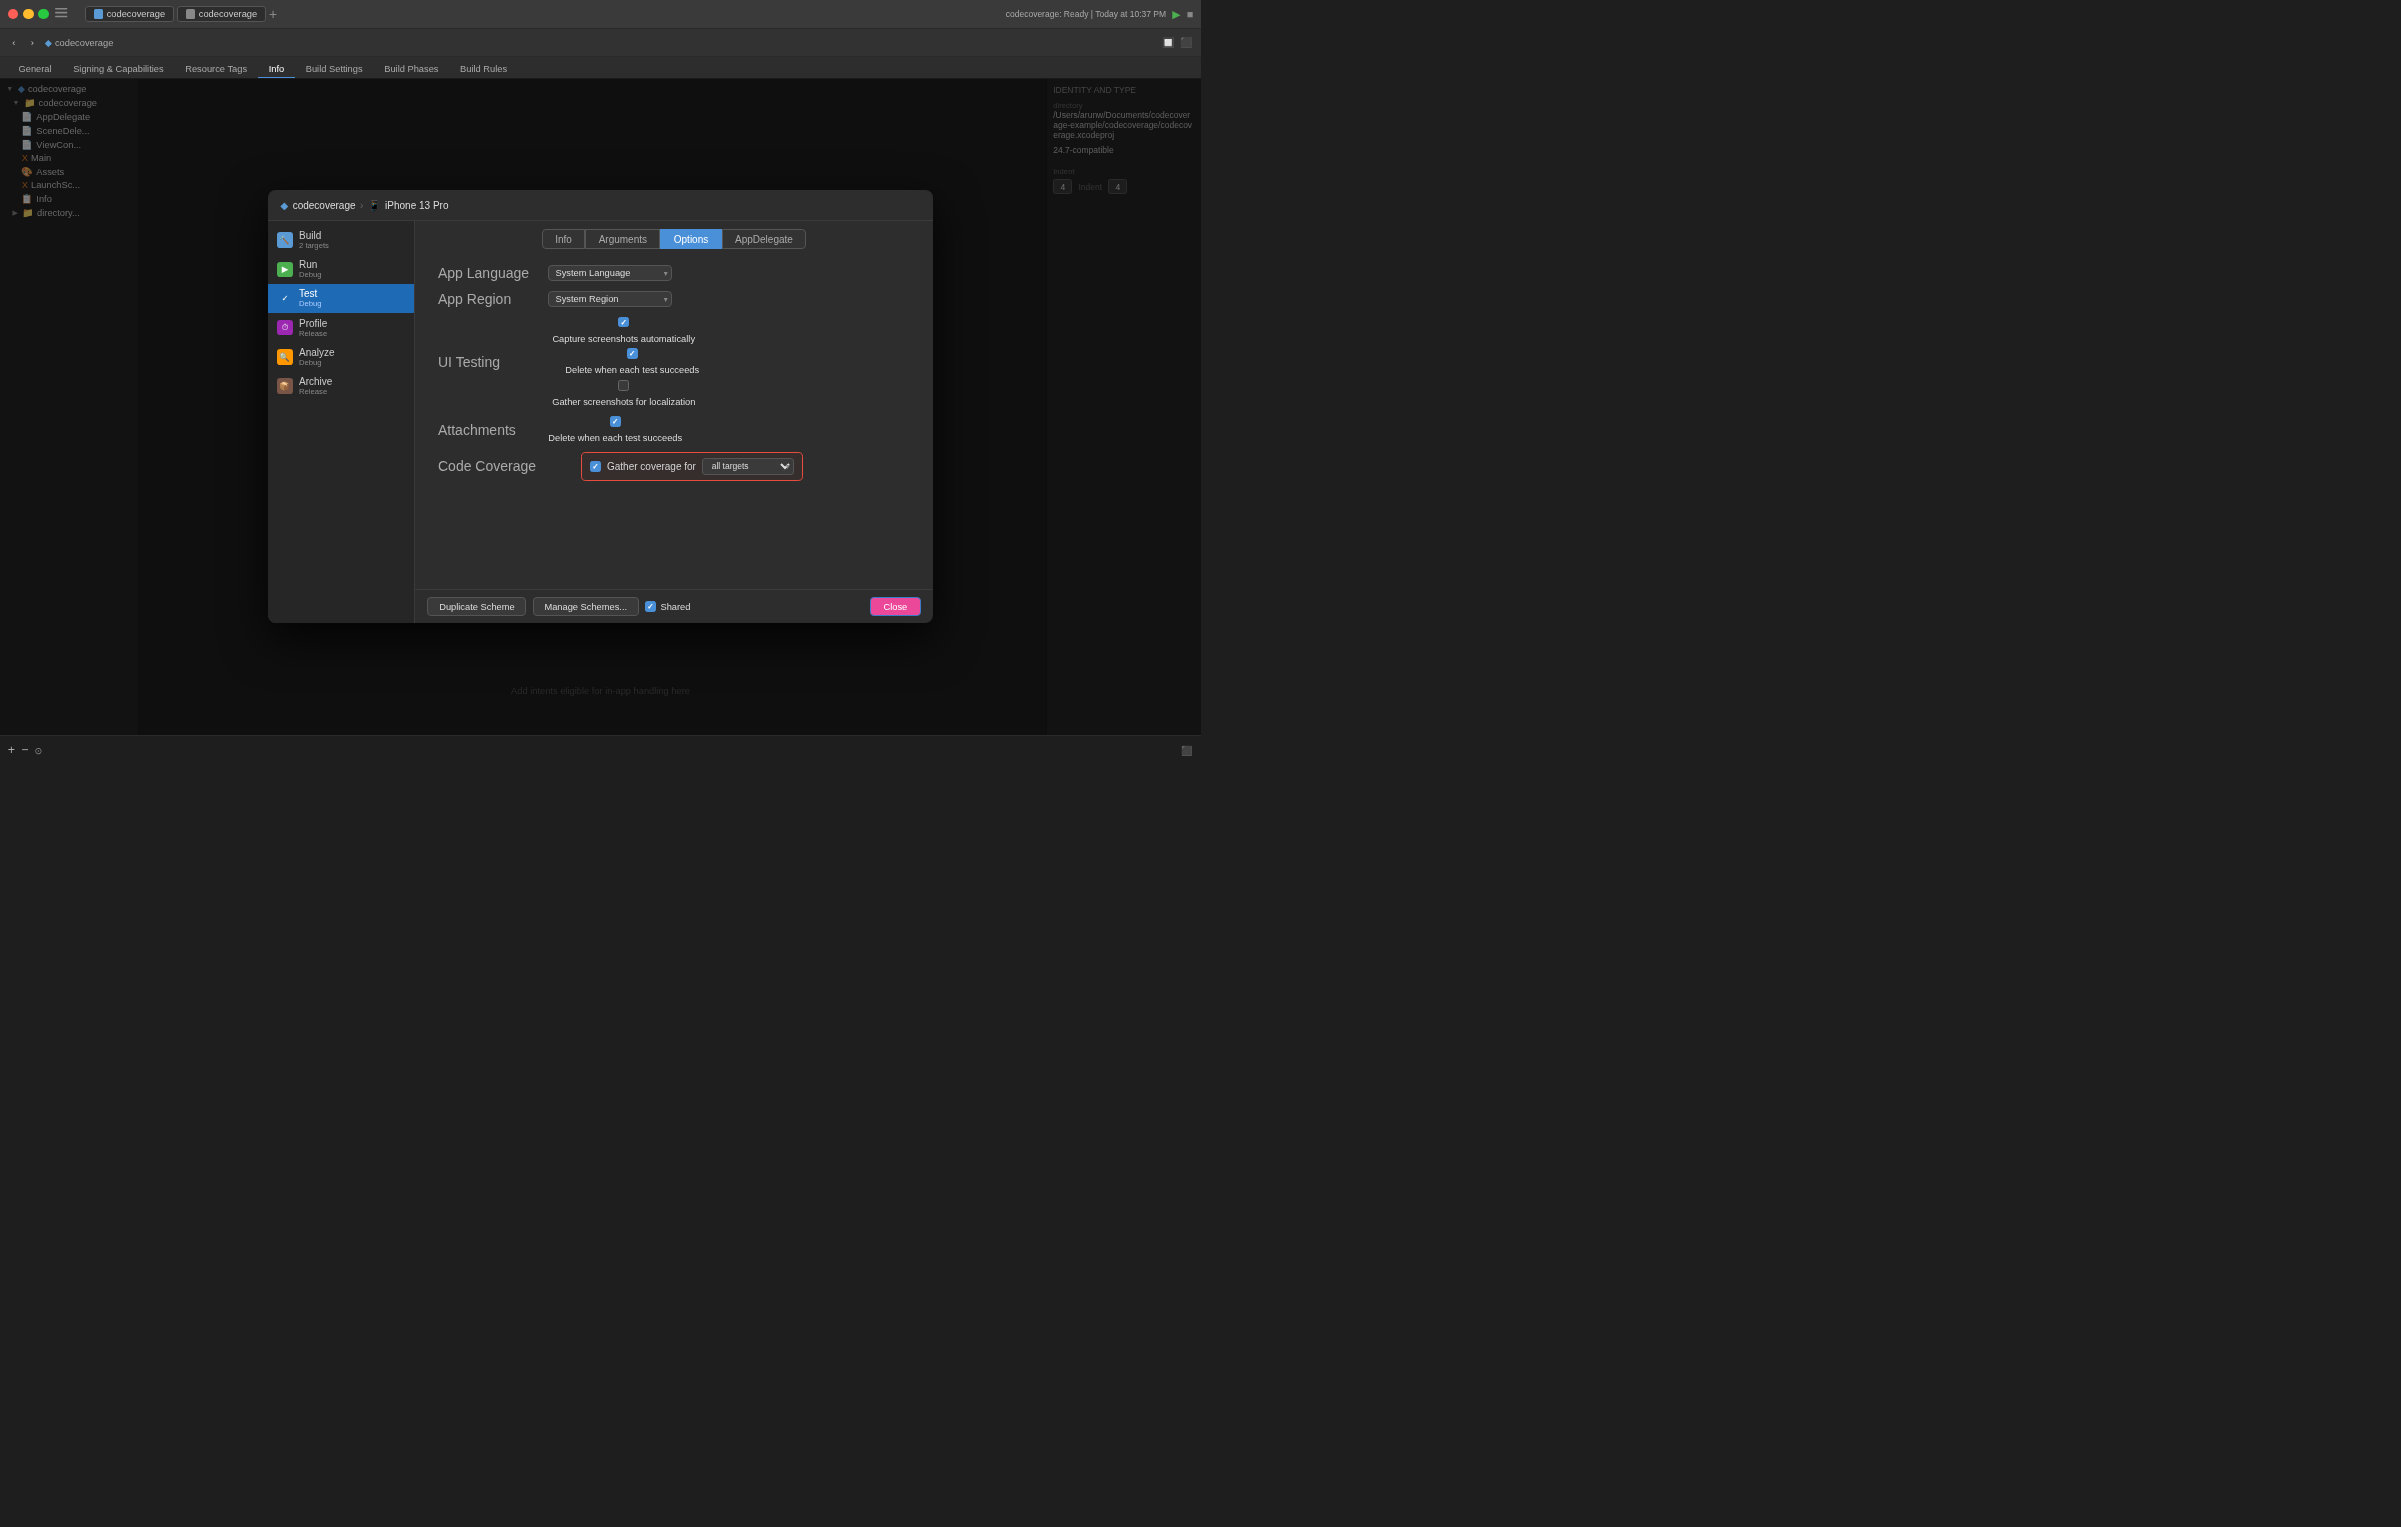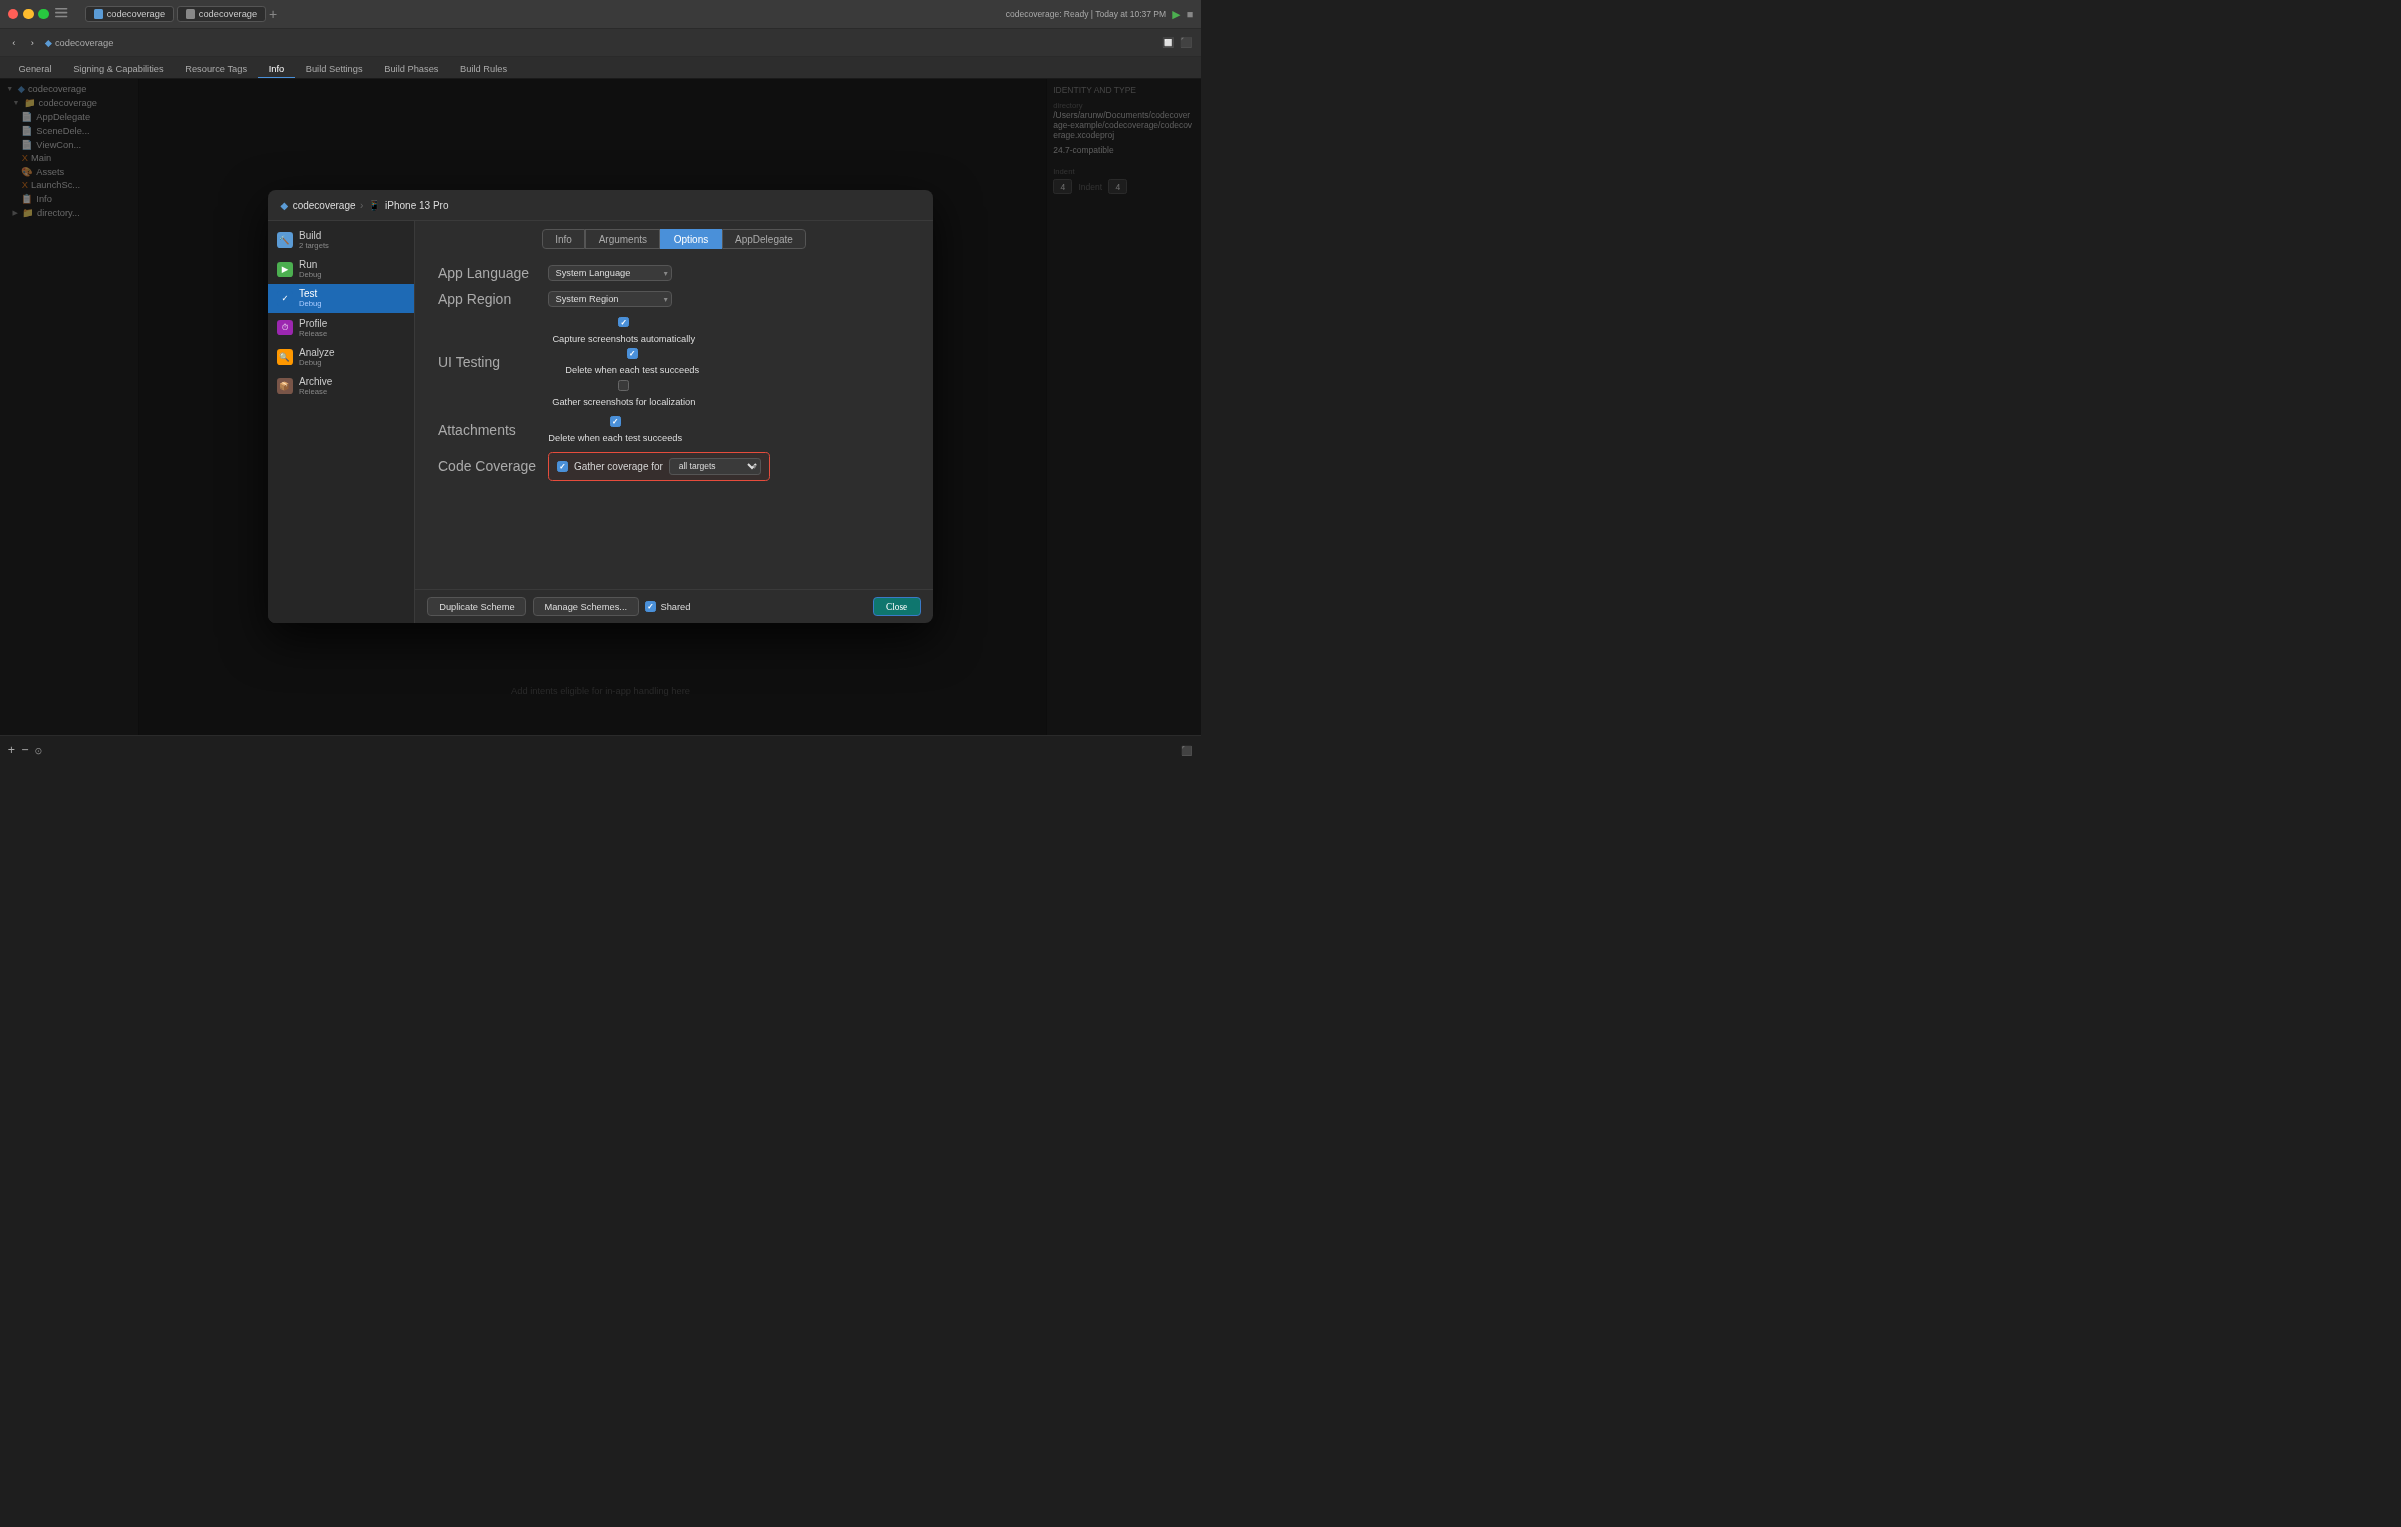--- a/index.html
+++ b/index.html
@@ -380,20 +380,21 @@
 
     
     .code-coverage-row {
       border: 1.5px solid #e74c3c;
       border-radius: 4.6px;
       padding: 4.6px 7.7px;
       display: flex;
       align-items: center;
       gap: 6.2px;
       background: rgba(231,76,60,0.05);
+      margin-left: 33px;
     }
 
     
     .small-select {
       background: #3a3a3a;
       border: 0.8px solid #555;
       border-radius: 3.1px;
       padding: 1.5px 15.5px 1.5px 4.6px;
       font-size: 8.5px;
       color: #ddd;
@@ -411,29 +412,28 @@
     .footer-btn {
       background: #3a3a3a;
       border: 0.8px solid #555;
       border-radius: 3.9px;
       padding: 3.1px 10.8px;
       font-size: 9.3px;
       color: #ddd;
       cursor: pointer;
     }
     .footer-btn-primary {
-      background: #0f766e;
+      background: #ec4899;
       border: 0.8px solid #3a7ac8;
       color: white;
       border-radius: 3.9px;
       padding: 3.1px 12.4px;
       font-size: 9.3px;
       cursor: pointer;
       margin-left: auto;
-      font-family: Liberation Serif, serif;
     }
 
     .footer-checkbox-row {
       display: flex;
       align-items: center;
       gap: 4.6px;
       font-size: 9.3px;
       color: #ddd;
     }
 

